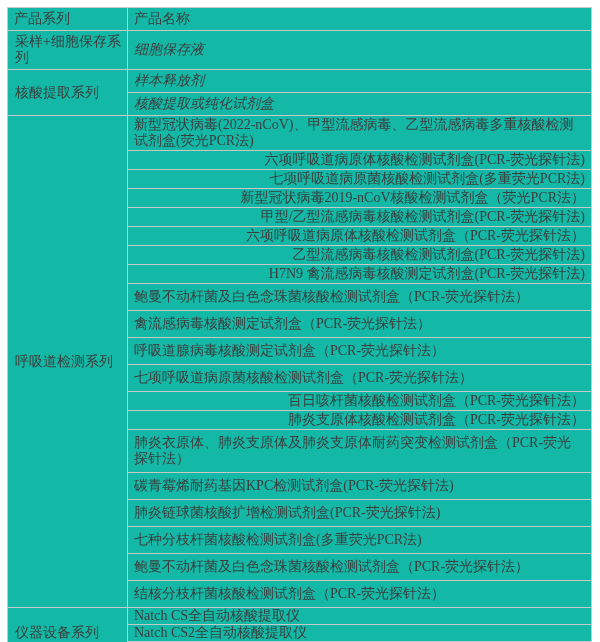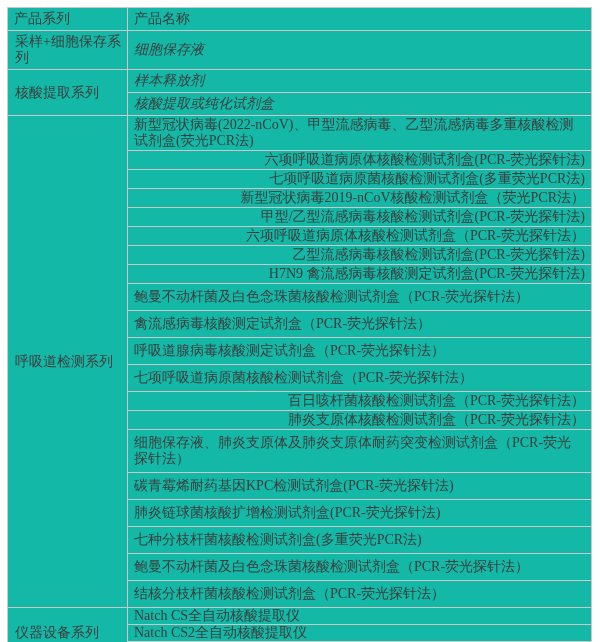--- a/index.html
+++ b/index.html
@@ -105,21 +105,21 @@
         <tr>
           <td class="product-cell h-c">七项呼吸道病原菌核酸检测试剂盒（PCR-荧光探针法）</td>
         </tr>
         <tr>
           <td class="product-cell h-b">百日咳杆菌核酸检测试剂盒（PCR-荧光探针法）</td>
         </tr>
         <tr>
           <td class="product-cell h-b">肺炎支原体核酸检测试剂盒（PCR-荧光探针法）</td>
         </tr>
         <tr>
-          <td class="product-cell h-c">细胞保存液、肺炎支原体及肺炎支原体耐药突变检测试剂盒（PCR-荧光探针法）</td>
+          <td class="product-cell h-c">肺炎衣原体、肺炎支原体及肺炎支原体耐药突变检测试剂盒（PCR-荧光探针法）</td>
         </tr>
         <tr>
           <td class="product-cell h-c">碳青霉烯耐药基因KPC检测试剂盒(PCR-荧光探针法)</td>
         </tr>
         <tr>
           <td class="product-cell h-c">肺炎链球菌核酸扩增检测试剂盒(PCR-荧光探针法)</td>
         </tr>
         <tr>
           <td class="product-cell h-c">七种分枝杆菌核酸检测试剂盒(多重荧光PCR法)</td>
         </tr>

